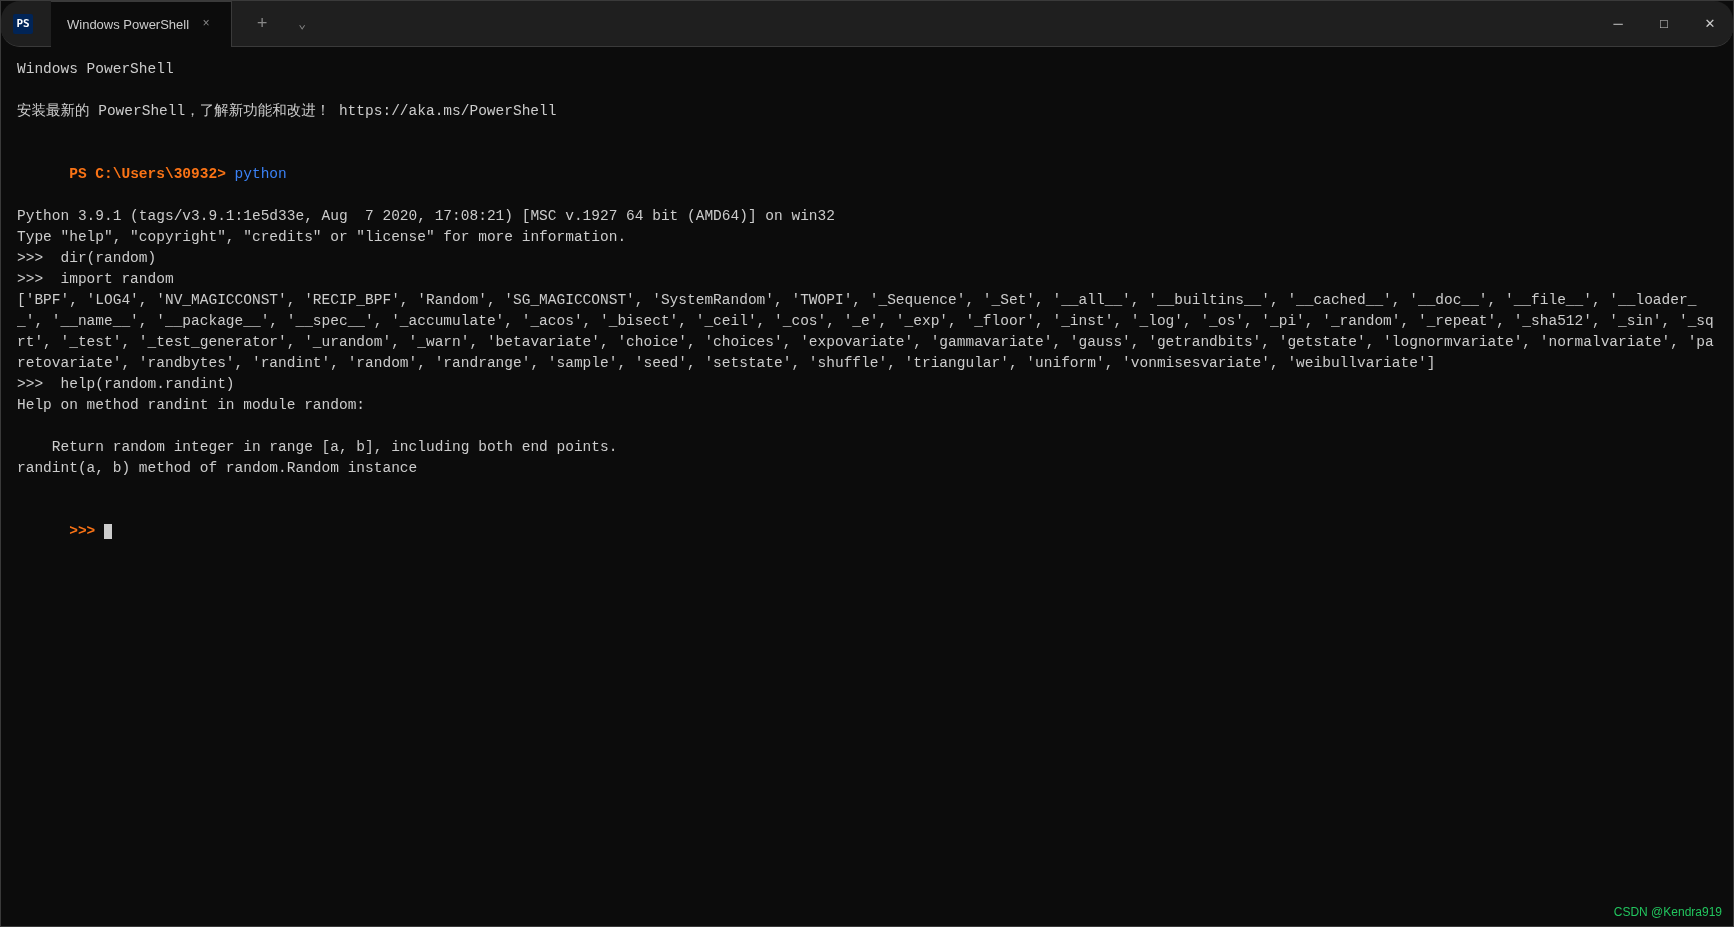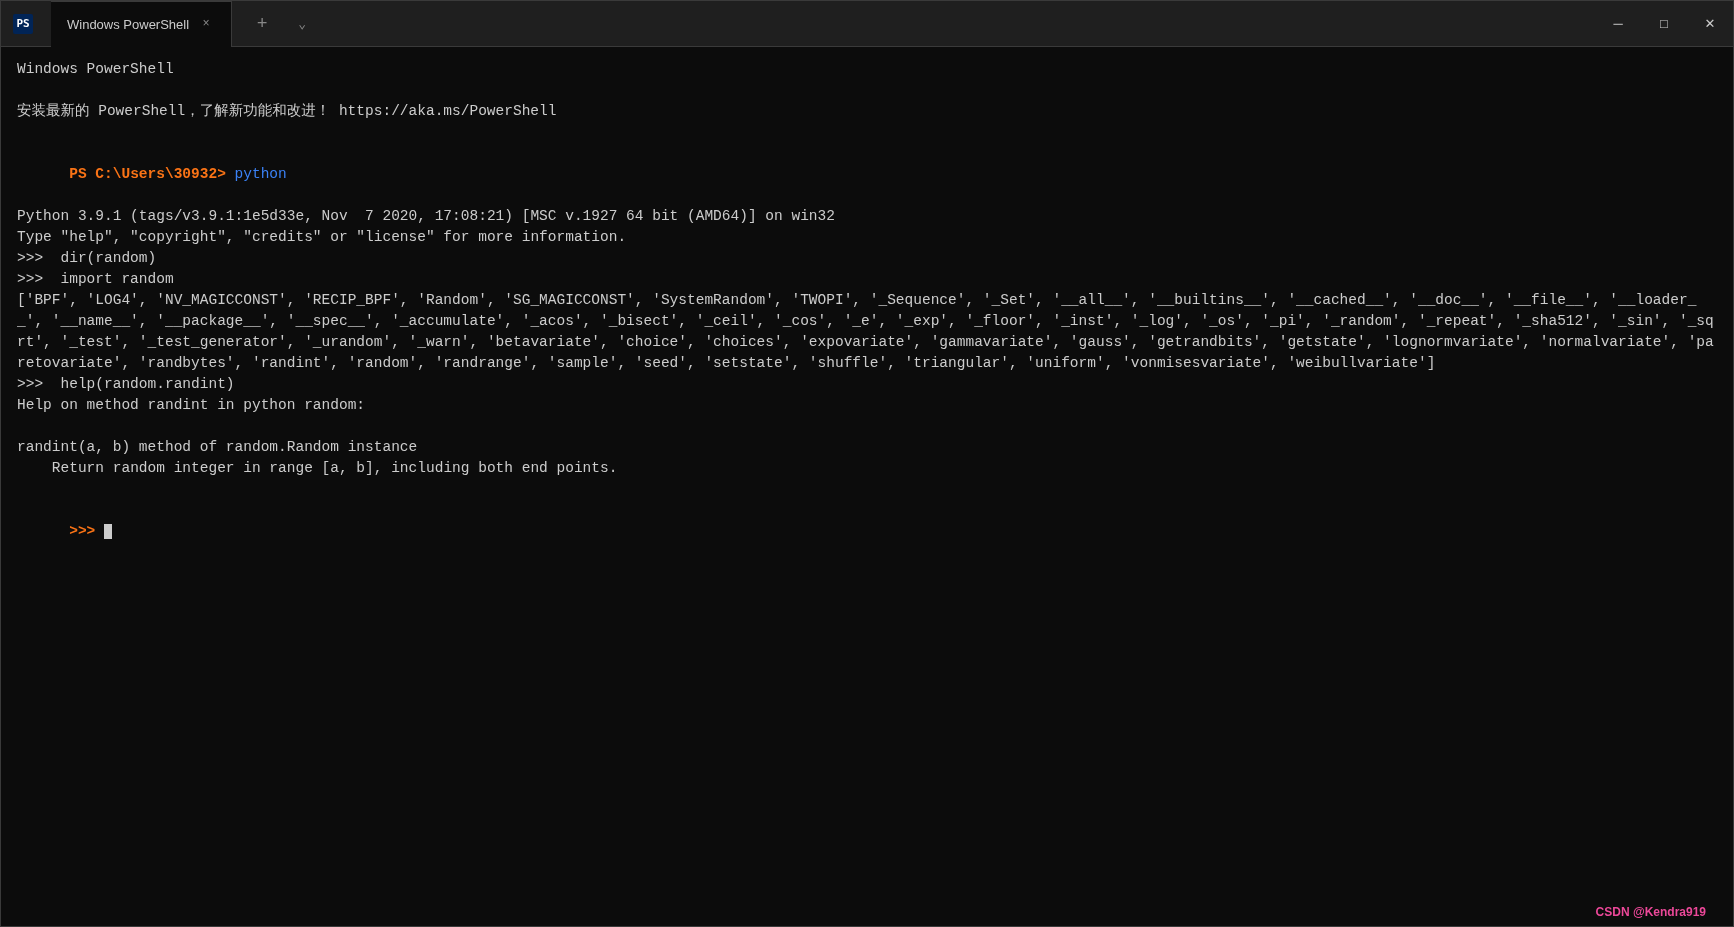--- a/index.html
+++ b/index.html
@@ -22,20 +22,21 @@
     }
 
     .titlebar {
       background: #1f1f1f;
       height: 46px;
       display: flex;
       align-items: center;
       padding: 0 0 0 12px;
       flex-shrink: 0;
       border-bottom: 1px solid #3a3a3a;
+      border-radius: 19px;
     }
 
     .titlebar-left {
       display: flex;
       align-items: center;
       gap: 10px;
       flex: 1;
     }
 
     .ps-icon {
@@ -161,25 +162,24 @@
     }
 
     @keyframes blink {
       0%, 100% { opacity: 1; }
       50% { opacity: 0; }
     }
 
     .watermark {
       position: absolute;
       bottom: 8px;
-      right: 28px;
-      color: #ec4899;
+      right: 12px;
+      color: #22c55e;
       font-size: 12px;
       font-family: 'Segoe UI', sans-serif;
-      font-weight: bold;
     }
   </style>
 </head>
 <body>
 
 <div class="window">
 
   <div class="titlebar">
     <div class="titlebar-left">
       <div class="ps-icon">PS</div>
@@ -198,30 +198,30 @@
   </div>
 
   <div class="terminal-body">
     <div class="line">Windows PowerShell</div>
     <div class="line">&nbsp;</div>
     <div class="line">安装最新的 PowerShell，了解新功能和改进！ https://aka.ms/PowerShell</div>
     <div class="line">&nbsp;</div>
     <div class="line">
       <span class="prompt">PS C:\Users\30932&gt; </span><span class="cmd-highlight">python</span>
     </div>
-    <div class="line">Python 3.9.1 (tags/v3.9.1:1e5d33e, Nov  7 2020, 17:08:21) [MSC v.1927 64 bit (AMD64)] on win32</div>
+    <div class="line">Python 3.9.1 (tags/v3.9.1:1e5d33e, Aug  7 2020, 17:08:21) [MSC v.1927 64 bit (AMD64)] on win32</div>
     <div class="line">Type "help", "copyright", "credits" or "license" for more information.</div>
     <div class="line">&gt;&gt;&gt;  dir(random)</div>
     <div class="line">&gt;&gt;&gt;  import random</div>
     <div class="line">['BPF', 'LOG4', 'NV_MAGICCONST', 'RECIP_BPF', 'Random', 'SG_MAGICCONST', 'SystemRandom', 'TWOPI', '_Sequence', '_Set', '__all__', '__builtins__', '__cached__', '__doc__', '__file__', '__loader__', '__name__', '__package__', '__spec__', '_accumulate', '_acos', '_bisect', '_ceil', '_cos', '_e', '_exp', '_floor', '_inst', '_log', '_os', '_pi', '_random', '_repeat', '_sha512', '_sin', '_sqrt', '_test', '_test_generator', '_urandom', '_warn', 'betavariate', 'choice', 'choices', 'expovariate', 'gammavariate', 'gauss', 'getrandbits', 'getstate', 'lognormvariate', 'normalvariate', 'paretovariate', 'randbytes', 'randint', 'random', 'randrange', 'sample', 'seed', 'setstate', 'shuffle', 'triangular', 'uniform', 'vonmisesvariate', 'weibullvariate']</div>
     <div class="line">&gt;&gt;&gt;  help(random.randint)</div>
-    <div class="line">Help on method randint in python random:</div>
-    <div class="line">&nbsp;</div>
+    <div class="line">Help on method randint in module random:</div>
+    <div class="line">&nbsp;</div>
+    <div class="line">    Return random integer in range [a, b], including both end points.</div>
     <div class="line">randint(a, b) method of random.Random instance</div>
-    <div class="line">    Return random integer in range [a, b], including both end points.</div>
     <div class="line">&nbsp;</div>
     <div class="line">
       <span class="prompt">&gt;&gt;&gt; </span><span class="cursor"></span>
     </div>
   </div>
 </div>
 
 <div class="watermark">CSDN @Kendra919</div>
 
 </body></html>

